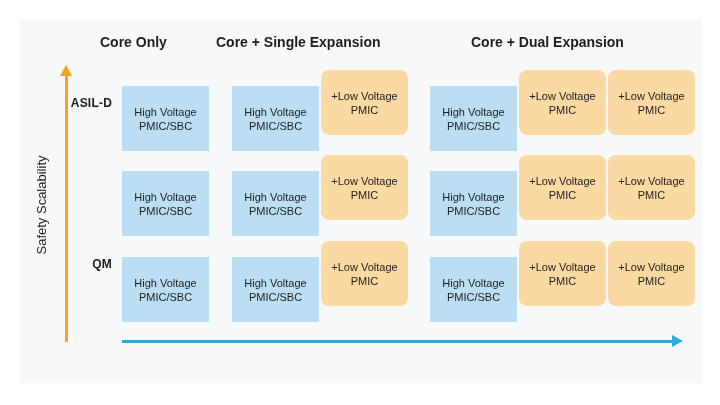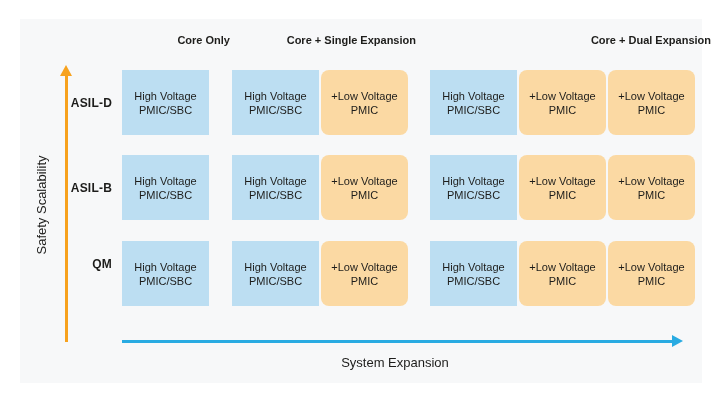--- a/index.html
+++ b/index.html
@@ -15,39 +15,39 @@
     width:720px;height:405px;position:relative;background:#ffffff;
     font-family:"Liberation Sans", sans-serif;color:var(--text);
     overflow:hidden;
   }
   .panel{
     position:absolute;left:20px;top:19px;width:682px;height:364px;
     background:var(--panel);
   }
   .col-header{
     position:absolute;top:15px;height:16px;
-    font-size:11px;font-weight:bold;text-align:right;white-space:nowrap;
+    font-size:14px;font-weight:bold;text-align:left;white-space:nowrap;
   }
   #hdr1{left:80px;width:130px;}
   #hdr2{left:196px;width:200px;}
   #hdr3{left:451px;width:240px;}
   .row-label{
     position:absolute;left:30px;width:62px;height:65px;
     display:flex;align-items:center;justify-content:flex-end;
     font-size:12px;font-weight:bold;letter-spacing:.2px;white-space:nowrap;
   }
   .rl1{top:51px;}
   .rl2{top:136px;}
   .rl3{top:212px;}
   .box{
     position:absolute;width:87px;height:65px;
     display:flex;flex-direction:column;justify-content:center;align-items:center;
     font-size:11px;line-height:14px;text-align:center;
   }
-  .blue{background:var(--blue);}
+  .blue{background:var(--blue);margin-top:16px;}
   .orange{background:var(--orange);border-radius:8px;}
   .c1{left:102px;}.c2{left:212px;}.c3{left:301px;}
   .c4{left:410px;}.c5{left:499px;}.c6{left:588px;}
   .r1{top:51px;}.r2{top:136px;}.r3{top:222px;}
   .y-shaft{position:absolute;left:45px;top:56px;width:3px;height:267px;background:var(--yarrow);}
   .y-head{
     position:absolute;left:40px;top:46px;width:0;height:0;
     border-left:6.5px solid transparent;border-right:6.5px solid transparent;
     border-bottom:11px solid var(--yarrow);
   }
@@ -73,21 +73,20 @@
 
   <div class="col-header" id="hdr1">Core Only</div>
   <div class="col-header" id="hdr2">Core + Single Expansion</div>
   <div class="col-header" id="hdr3">Core + Dual Expansion</div>
 
   <div class="y-axis-label">Safety Scalability</div>
   <div class="y-head"></div>
   <div class="y-shaft"></div>
 
   <div class="row-label rl1">ASIL-D</div>
-  <div class="row-label rl2">ASIL-B</div>
   <div class="row-label rl3">QM</div>
 
   <div class="box blue c1 r1">
     <span>High Voltage</span>
     <span>PMIC/SBC</span>
   </div>
   <div class="box blue c2 r1">
     <span>High Voltage</span>
     <span>PMIC/SBC</span>
   </div>
@@ -153,15 +152,14 @@
     <span>+Low Voltage</span>
     <span>PMIC</span>
   </div>
   <div class="box orange c6 r3">
     <span>+Low Voltage</span>
     <span>PMIC</span>
   </div>
 
   <div class="x-shaft"></div>
   <div class="x-head"></div>
-  <div class="x-axis-label">System Expansion</div>
 
 </div>
 
 </body></html>

